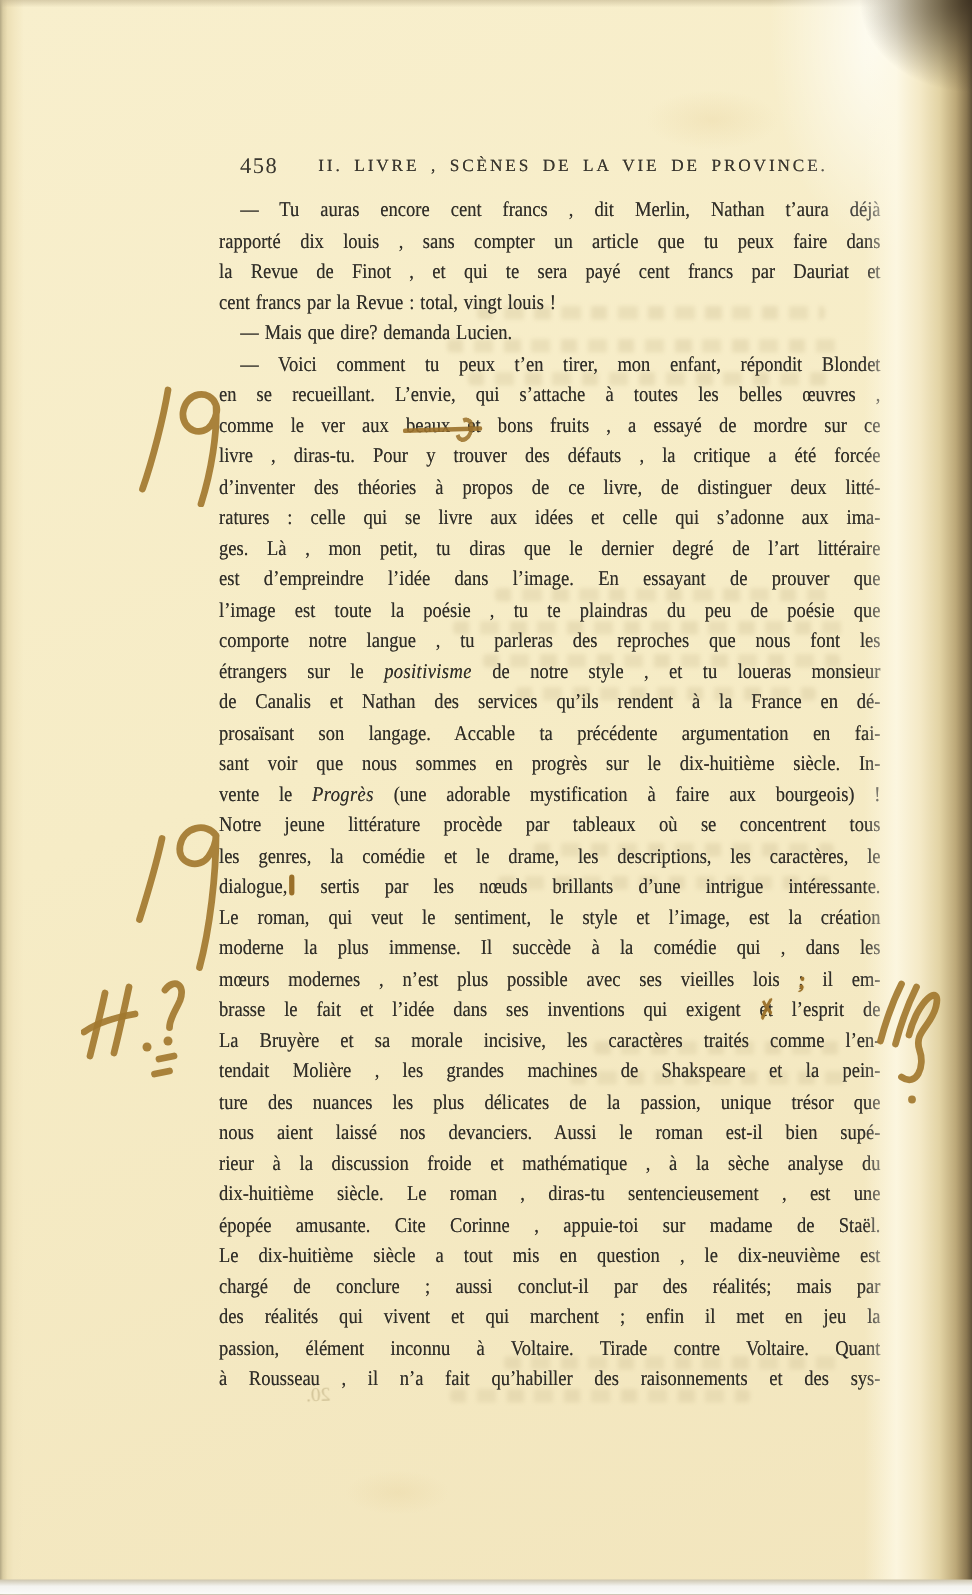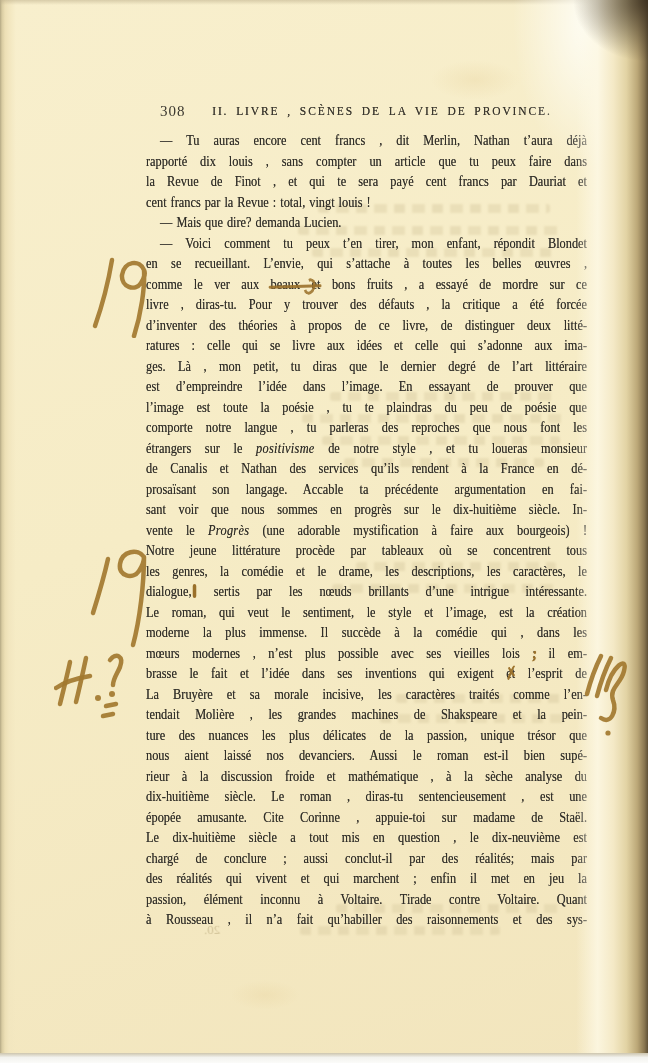--- a/index.html
+++ b/index.html
@@ -84,21 +84,21 @@
   <div class="ghost" style="left:332px;top:584px;width:226px"></div>
   <div class="ghost" style="left:396px;top:694px;width:168px"></div>
   <div class="ghost" style="left:380px;top:714px;width:186px"></div>
   <div class="ghost" style="left:336px;top:904px;width:226px"></div>
   <div class="ghost" style="left:300px;top:926px;width:200px"></div>
   <div class="fox1"></div>
   <div class="fox2"></div>
   <div class="show-through" style="left:204px;top:922px">20.</div>
 
   <div class="header">
-    <span class="pagenum">308</span>
+    <span class="pagenum">458</span>
     <span class="running-title">II. LIVRE , SCÈNES DE LA VIE DE PROVINCE.</span>
   </div>
 
   <div class="text-block">
       <div class="tl ind"><span>— Tu auras encore cent francs , dit Merlin, Nathan t’aura déjà</span></div>
       <div class="tl"><span>rapporté dix louis , sans compter un article que tu peux faire dans</span></div>
       <div class="tl"><span>la Revue de Finot , et qui te sera payé cent francs par Dauriat et</span></div>
       <div class="tl last"><span>cent francs par la Revue : total, vingt louis !</span></div>
       <div class="tl ind last"><span>— Mais que dire? demanda Lucien.</span></div>
       <div class="tl ind"><span>— Voici comment tu peux t’en tirer, mon enfant, répondit Blondet</span></div>

